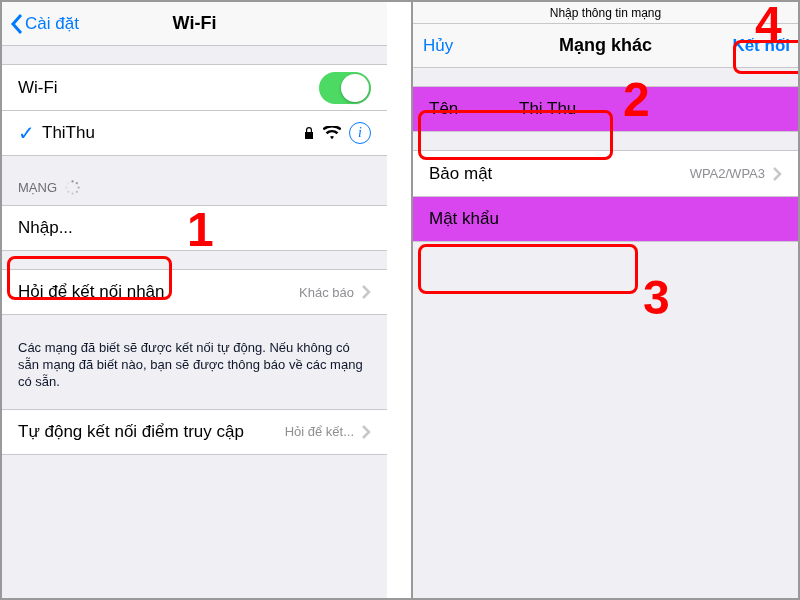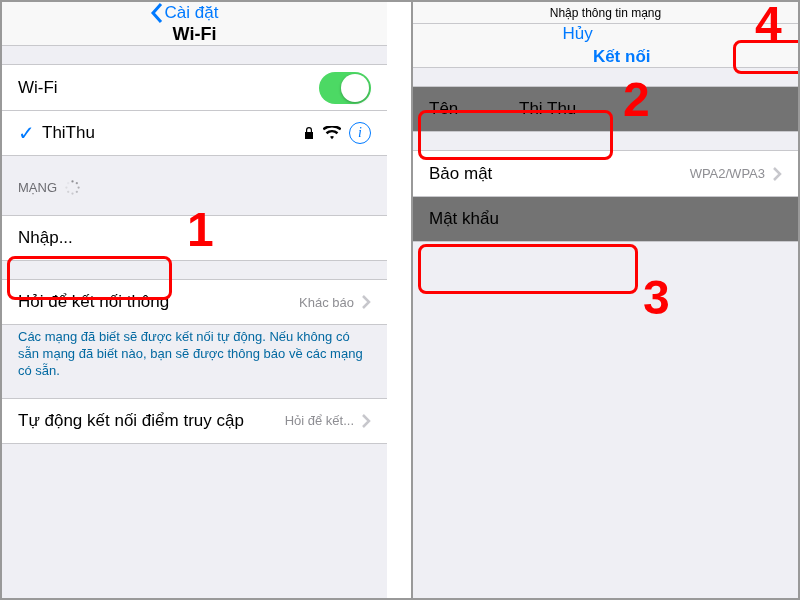--- a/index.html
+++ b/index.html
@@ -28,23 +28,22 @@
   }
   .pane + .pane { border-left: 2px solid #999; margin-left: 24px; }
   
   .navbar {
     height: 44px;
     background: #f8f8f8;
     border-bottom: 1px solid #c8c8cc;
     display: flex;
     align-items: center;
     justify-content: space-between;
-    padding: 0 20px;
+    padding: 0 8px;
     font-size: 17px;
-    flex-direction: column;
   }
   .navbar .left, .navbar .right { min-width: 90px; display: flex; align-items: center; }
   .navbar .right { justify-content: flex-end; text-align: center; }
   .navbar .center { flex: 1; text-align: center; font-weight: 600; font-size: 18px; color: #000; }
   .nav-btn { color: #007aff; display: flex; align-items: center; cursor: pointer; }
   .nav-btn svg { width: 13px; height: 22px; fill: none; stroke: #007aff; stroke-width: 3; }
   .nav-btn span { margin-left: 2px; }
   .subnav {
     height: 22px;
     background: #f8f8f8;
@@ -53,42 +52,42 @@
     color: #000;
     display: flex;
     align-items: center;
     justify-content: center;
   }
   
   .group { margin-top: 18px; }
   .group-header {
     font-size: 13px;
     color: #6d6d72;
-    padding: 6px 16px 20px 16px;
+    padding: 6px 16px 10px 16px;
     text-transform: none;
     display: flex;
     align-items: center;
   }
   .cell {
     background: #fff;
     min-height: 46px;
     padding: 0 16px;
     display: flex;
     align-items: center;
     border-top: 1px solid #c8c8cc;
     font-size: 17px;
     color: #000;
   }
   .cell:last-child { border-bottom: 1px solid #c8c8cc; }
   .cell .label { flex: 1; }
   .cell .value { color: #8e8e93; font-size: 13px; }
   .footer-note {
     font-size: 13px;
-    color: #0369a1;
-    padding: 4px 16px 0 16px;
+    color: #0f172a;
+    padding: 25px 16px 0 16px;
     line-height: 1.3;
   }
   
   .toggle {
     width: 52px; height: 32px; border-radius: 16px;
     background: #4cd964; position: relative;
   }
   .toggle::after {
     content: ""; position: absolute; right: 2px; top: 2px;
     width: 28px; height: 28px; border-radius: 50%;
@@ -99,21 +98,21 @@
   
   .wifi-icons { display: flex; align-items: center; gap: 8px; }
   .lock-icon, .wifi-icon, .info-icon, .chevron-icon, .spinner-icon { display: inline-flex; align-items: center; justify-content: center; }
   .lock-icon svg { width: 12px; height: 14px; fill: #000; }
   .wifi-icon svg { width: 18px; height: 14px; fill: #000; }
   .info-icon { width: 22px; height: 22px; border: 1.5px solid #007aff; border-radius: 50%; color: #007aff; font-family: Georgia, serif; font-size: 14px; font-style: italic; line-height: 1; }
   .chevron-icon svg { width: 9px; height: 14px; fill: none; stroke: #c7c7cc; stroke-width: 2.5; }
   .spinner-icon svg { width: 15px; height: 15px; }
   
   .input-row {
-    background: #737373;
+    background: #d946ef;
     display: flex;
     min-height: 46px;
     align-items: center;
     padding: 0 16px;
     border-top: 1px solid #c8c8cc;
     font-size: 17px;
   }
   .input-row:last-child { border-bottom: 1px solid #c8c8cc; }
   .input-row .field-label { width: 90px; color: #000; }
   .input-row .field-value { color: #000; text-align: center; }
@@ -194,21 +193,21 @@
             </svg>
         </span>
       </div>
       <div class="cell">
         <span class="label">Nhập...</span>
       </div>
     </div>
 
     <div class="group">
       <div class="cell">
-        <span class="label">Hỏi để kết nối thông</span>
+        <span class="label">Hỏi để kết nối nhân</span>
         <span class="value">Khác báo</span>
         <span class="chevron-icon" style="margin-left:8px;">
           <svg viewBox="0 0 9 14">
               <polyline points="1,1 7,7 1,13"></polyline>
             </svg>
         </span>
       </div>
     </div>
     <div class="footer-note">Các mạng đã biết sẽ được kết nối tự động. Nếu không có sẵn mạng đã biết nào, bạn sẽ được thông báo về các mạng có sẵn.</div>
 
@@ -231,20 +230,21 @@
   <div class="pane">
     <div class="subnav">
       <span>Nhập thông tin mạng</span>
     </div>
     <div class="navbar">
       <div class="left">
         <div class="nav-btn">
           <span>Hủy</span>
         </div>
       </div>
+      <div class="center">Mạng khác</div>
       <div class="right">
         <div class="nav-btn" style="font-weight:600;">
           <span>Kết nối</span>
         </div>
       </div>
     </div>
 
     <div class="group">
       <div class="input-row">
         <span class="field-label">Tên</span>

